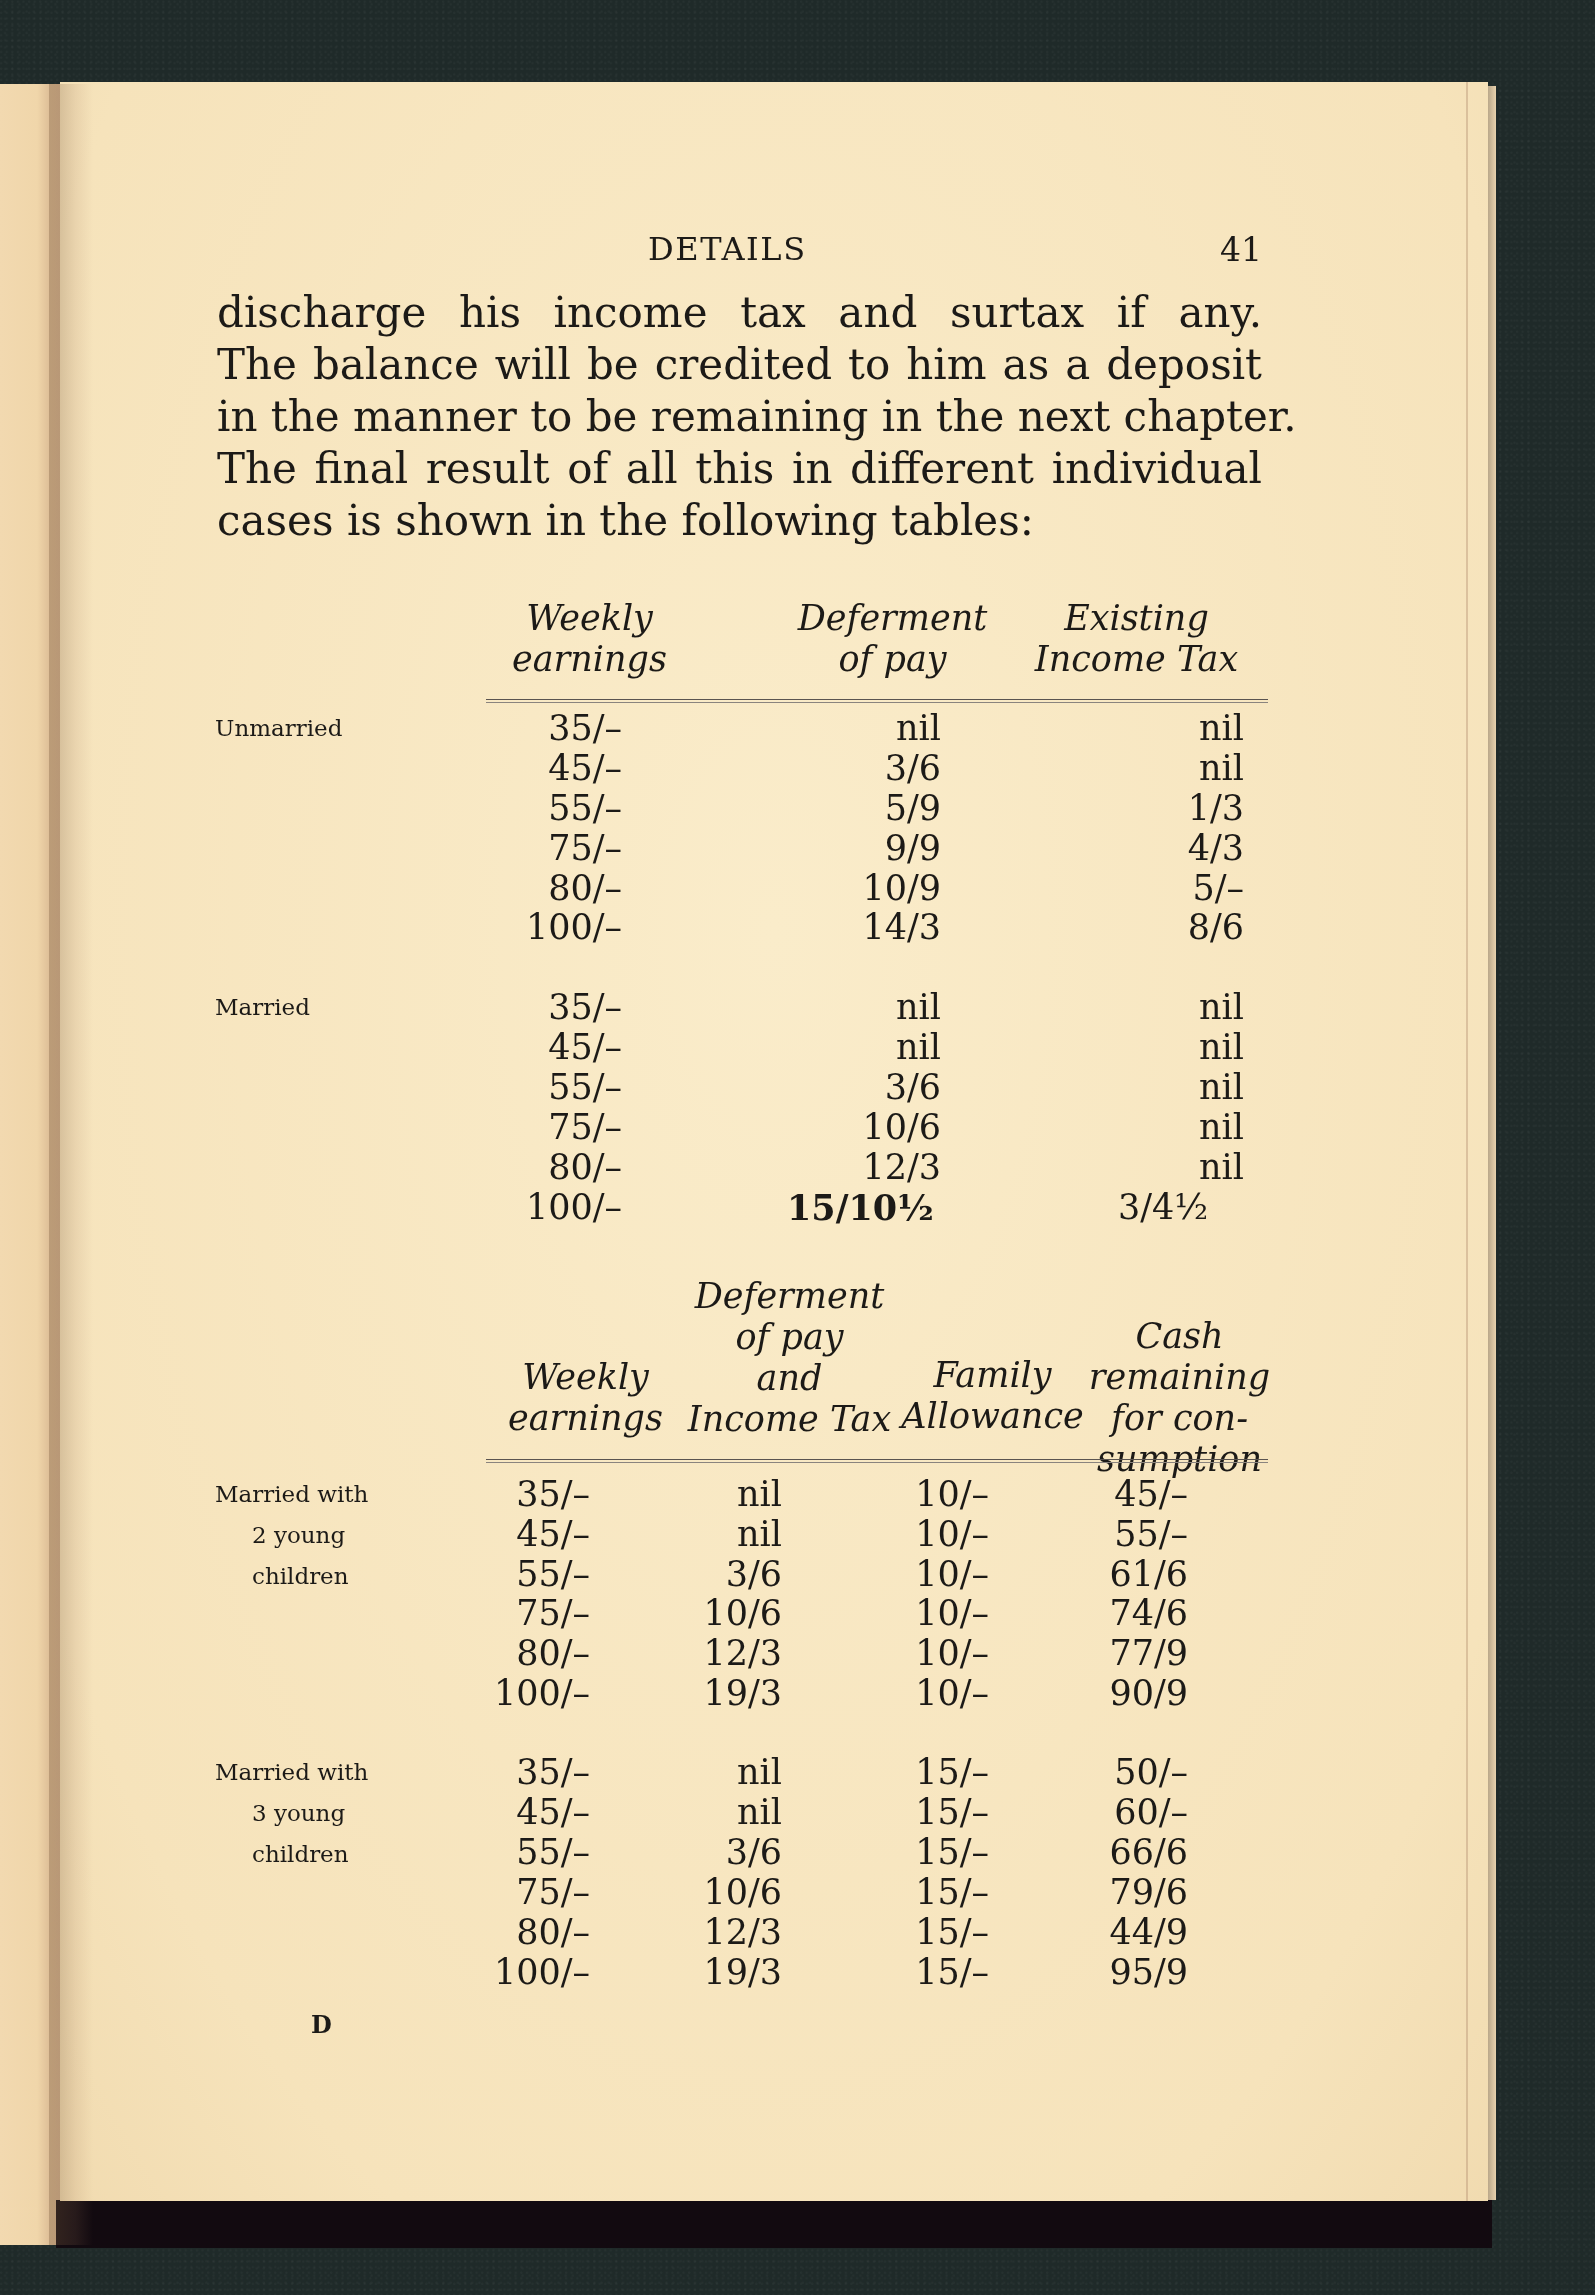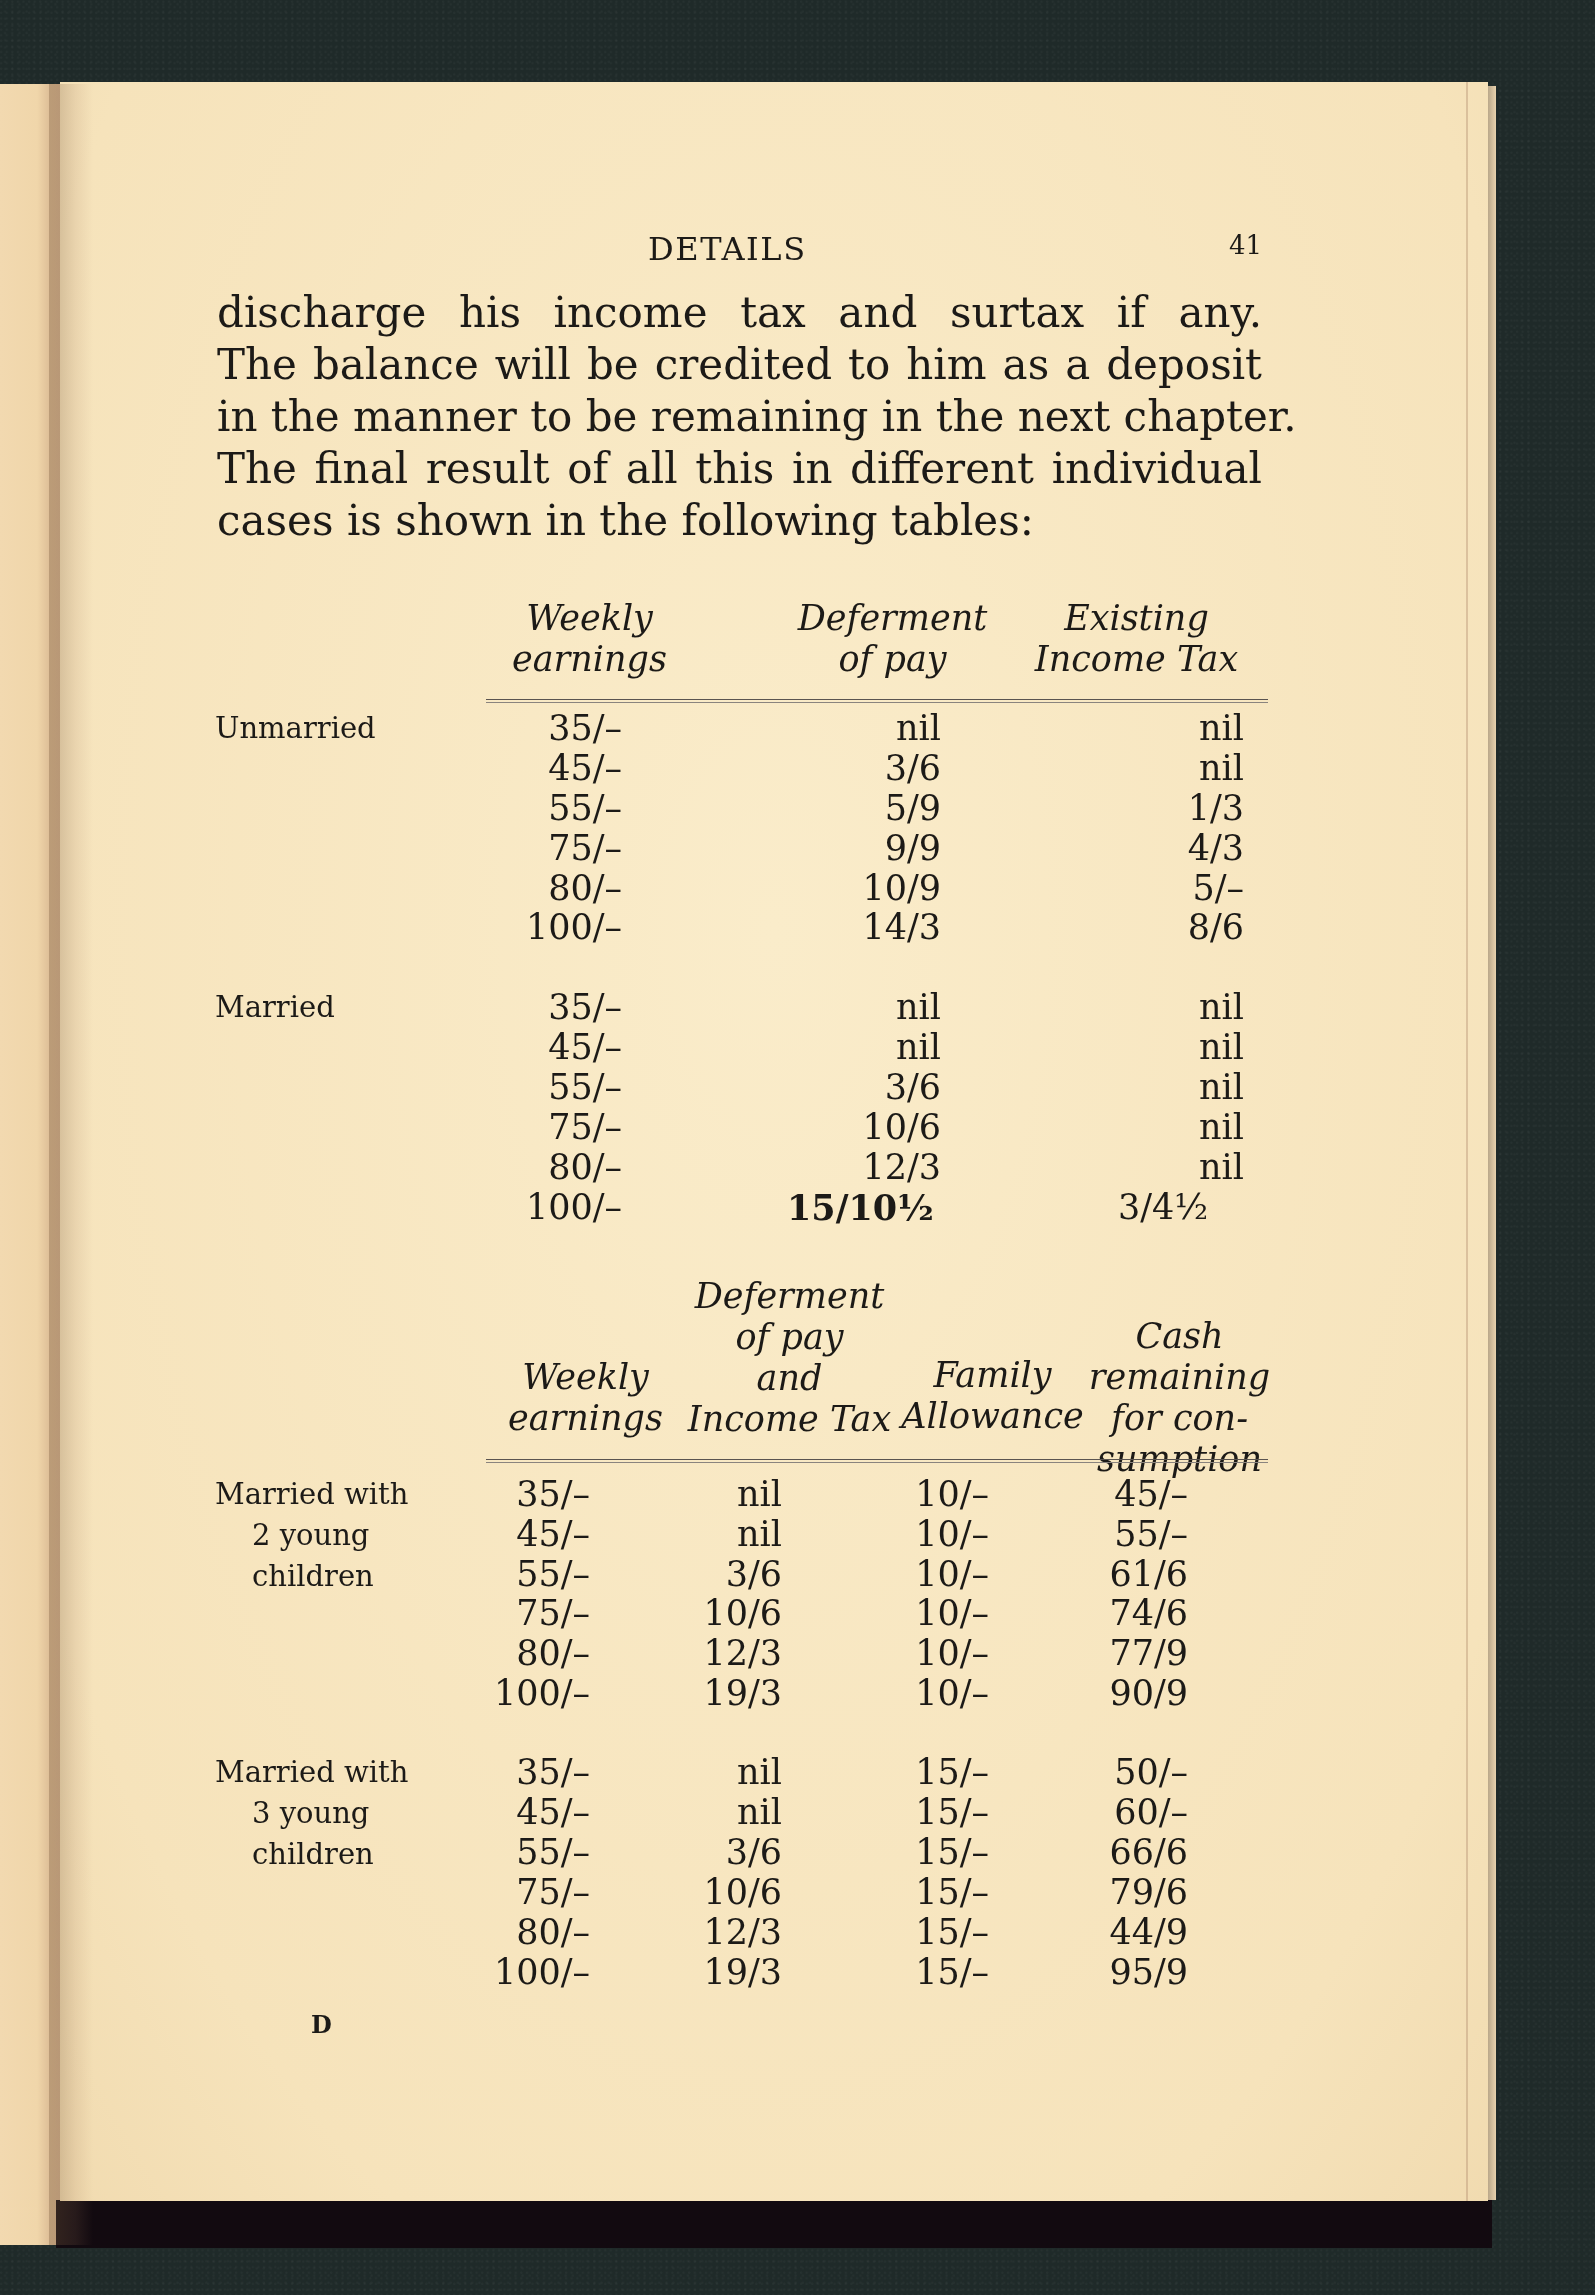--- a/index.html
+++ b/index.html
@@ -42,38 +42,38 @@
       background: rgba(170,130,100,0.35);
     }
 
     .running-head {
       position: absolute; top: 230px; left: 217px; width: 1045px; height: 40px;
     }
     .running-title {
       position: absolute; left: 431px; top: 0; font-size: 32px; letter-spacing: 1.6px;
     }
     .page-number {
-      position: absolute; right: 0; top: 0; font-size: 26px; text-align: center;
+      position: absolute; right: 0; top: 0; font-size: 33px; text-align: center;
     }
 
     .body-text {
       position: absolute; top: 287px; left: 217px; width: 1045px;
       font-size: 42px; line-height: 52px;
       text-align: justify; text-align-last: left;
     }
     .body-text .line { display: block; text-align: justify; text-align-last: justify; white-space: nowrap; }
     .body-text .line.last { text-align-last: left; }
 
     .tbl { position: absolute; left: 215px; width: 1053px; }
     .hdr { position: absolute; font-style: italic; font-size: 35px; line-height: 41px; text-align: center; }
     .rule {
       position: absolute; left: 271px; width: 782px; height: 2.4px;
       border-top: 1.6px solid #5a5450; border-bottom: 0.8px solid #8a847e;
     }
-    .group-label { position: absolute; left: 0; font-size: 29px; line-height: 41px; }
+    .group-label { position: absolute; left: 0; font-size: 23px; line-height: 41px; }
     .group-label .indent { display: block; padding-left: 37px; }
     .cell { position: absolute; font-size: 35px; line-height: 41px; text-align: right; white-space: nowrap; }
 
     .signature {
       position: absolute; left: 311px; top: 2010px; font-size: 24px; font-weight: bold; letter-spacing: 0.8px;
     }
   </style>
 </head>
 <body>
 

